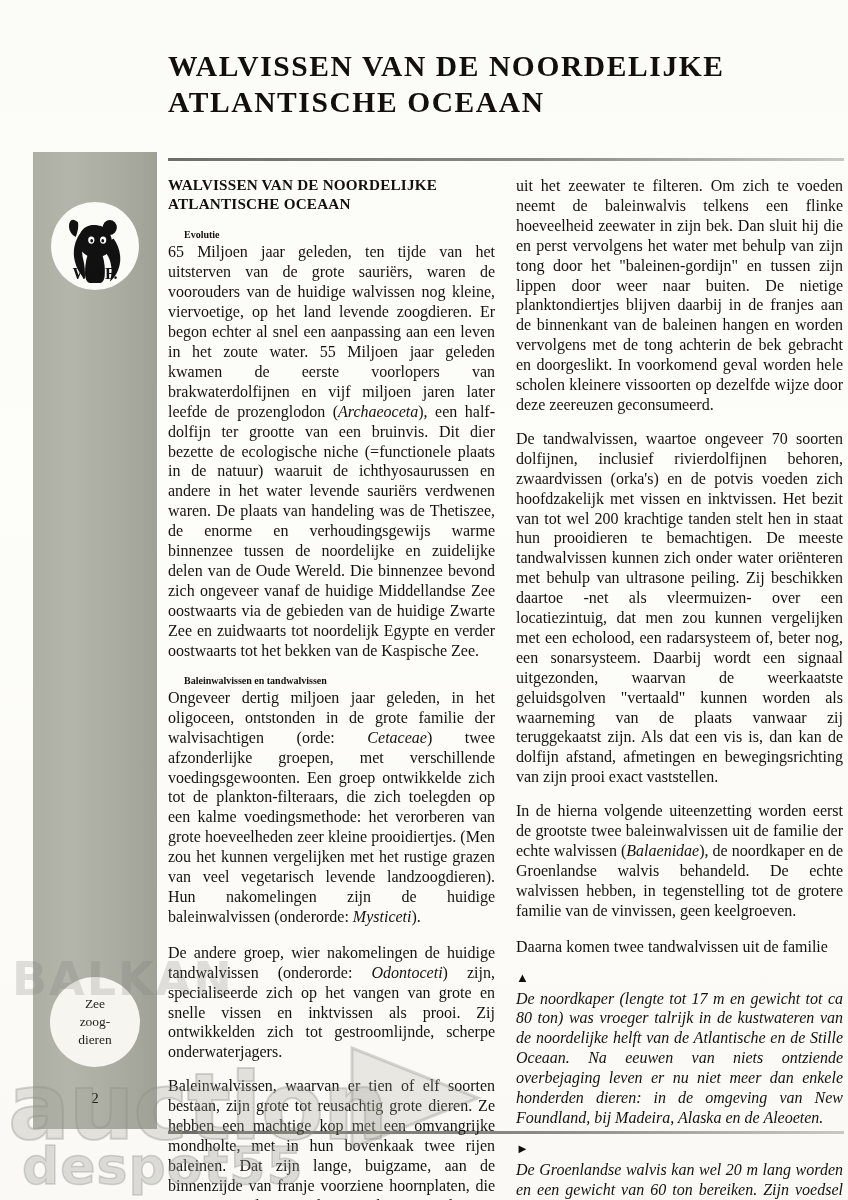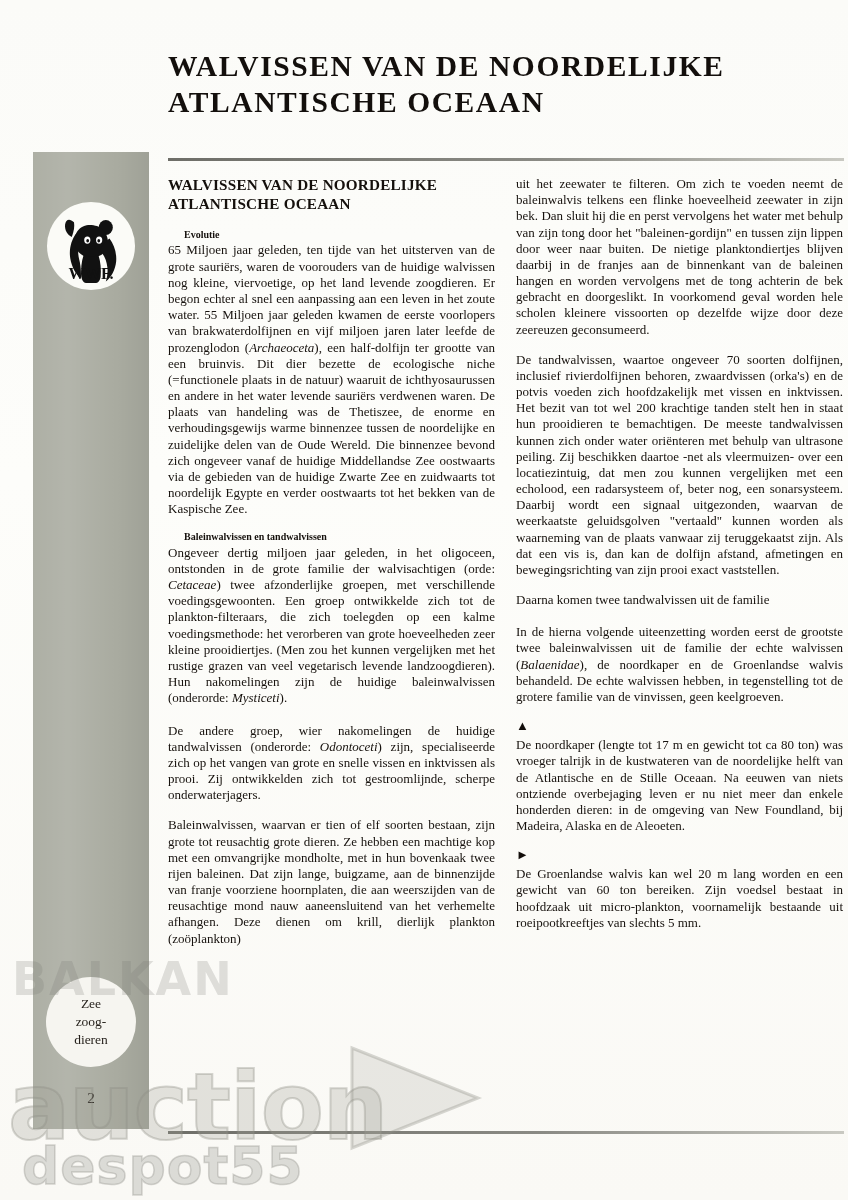--- a/index.html
+++ b/index.html
@@ -61,20 +61,21 @@
   }
 
   
   .sidebar {
     position: absolute;
     left: 33px;
     top: 152px;
     width: 116px;
     height: 977px;
     background: #a9aba0;
+    padding-left: 8px;
   }
   .sidebar-shade {
     position: absolute;
     inset: 0;
     background: linear-gradient(to right,
         rgba(255,255,255,0.05) 0%,
         rgba(255,255,255,0.12) 30%,
         rgba(0,0,0,0.00) 72%,
         rgba(0,0,0,0.06) 100%);
   }
@@ -126,21 +127,21 @@
     left: 168px;
     top: 176px;
     width: 676px;
     display: flex;
     gap: 21px;
   }
   .col { width: 327px; }
 
   .col p {
     margin: 0 0 0 0;
-    font-size: 13px;
+    font-size: 16px;
     line-height: 1.245;
     text-align: justify;
     text-justify: inter-word;
     hyphens: none;
     color: #16110d;
   }
   .col p + p { margin-top: 16px; }
   .gap { height: 14px; }
 
   h2.kicker {
@@ -157,20 +158,21 @@
     margin: 0 0 1px 16px;
     font-size: 10px;
     font-weight: bold;
     line-height: 1.24;
   }
   em { font-style: italic; }
 
   .caption {
     font-size: 14.6px;
     line-height: 1.245;
+    font-style: italic;
     text-align: justify;
     text-justify: inter-word;
     color: #16110d;
   }
   .marker {
     font-size: 13px;
     line-height: 1;
     margin-bottom: 5px;
     color: #120d0a;
   }
@@ -298,23 +300,23 @@
 
     <div class="col">
       <p>uit het zeewater te filteren. Om zich te voeden neemt de baleinwalvis telkens een flinke hoeveelheid zeewater in zijn  bek. Dan sluit hij die en perst vervolgens het water met behulp van zijn tong door het "baleinen-gordijn" en tussen zijn lippen door weer naar buiten. De nietige planktondiertjes blijven daarbij in de franjes aan de binnenkant van de baleinen hangen en worden vervolgens met de tong achterin de bek gebracht en doorgeslikt. In voorkomend geval worden hele scholen kleinere vissoorten op dezelfde wijze door deze zeereuzen geconsumeerd.</p>
 
       <div class="gap"></div>
 
       <p>De tandwalvissen, waartoe ongeveer 70 soorten dolfijnen,  inclusief  rivierdolfijnen  behoren, zwaardvissen (orka's) en de potvis voeden zich hoofdzakelijk met vissen en inktvissen. Het bezit van tot wel 200 krachtige tanden stelt hen in staat hun prooidieren te bemachtigen. De meeste tandwalvissen kunnen zich onder water oriënteren met behulp van ultrasone peiling. Zij beschikken daartoe -net als vleermuizen- over een locatiezintuig, dat men zou kunnen vergelijken met een echolood, een radarsysteem of, beter nog, een sonarsysteem. Daarbij wordt een signaal uitgezonden, waarvan de weerkaatste geluidsgolven "vertaald" kunnen worden als waarneming van de plaats vanwaar zij teruggekaatst zijn. Als dat een vis is, dan kan de dolfijn afstand, afmetingen en bewegingsrichting van zijn prooi exact vaststellen.</p>
 
       <div class="gap"></div>
 
+      <p><span>In de hierna volgende uiteenzetting worden eerst de grootste twee baleinwalvissen uit de familie der echte walvissen (</span><em>Balaenidae</em><span>), de noordkaper en de Groenlandse walvis behandeld. De echte walvissen hebben, in tegenstelling tot de grotere familie van de vinvissen, geen keelgroeven.</span></p>
+
       <p>Daarna komen twee tandwalvissen uit de familie</p>
-
-      <p><span>In de hierna volgende uiteenzetting worden eerst de grootste twee baleinwalvissen uit de familie der echte walvissen (</span><em>Balaenidae</em><span>), de noordkaper en de Groenlandse walvis behandeld. De echte walvissen hebben, in tegenstelling tot de grotere familie van de vinvissen, geen keelgroeven.</span></p>
 
       <div class="gap"></div>
 
       <div class="marker">▲</div>
       <p class="caption">De noordkaper (lengte tot 17 m en gewicht tot ca 80 ton) was vroeger talrijk in de kustwateren van de noordelijke helft van de Atlantische en de Stille Oceaan. Na eeuwen van niets ontziende overbejaging leven er nu niet meer dan enkele honderden dieren: in de omgeving van New Foundland, bij Madeira, Alaska en de Aleoeten.</p>
 
       <div class="gap"></div>
 
       <div class="marker">►</div>
       <p class="caption">De Groenlandse walvis kan wel 20 m lang worden en een gewicht van 60 ton bereiken. Zijn voedsel bestaat in hoofdzaak uit micro-plankton, voornamelijk bestaande uit roeipootkreeftjes van slechts 5 mm.</p>

